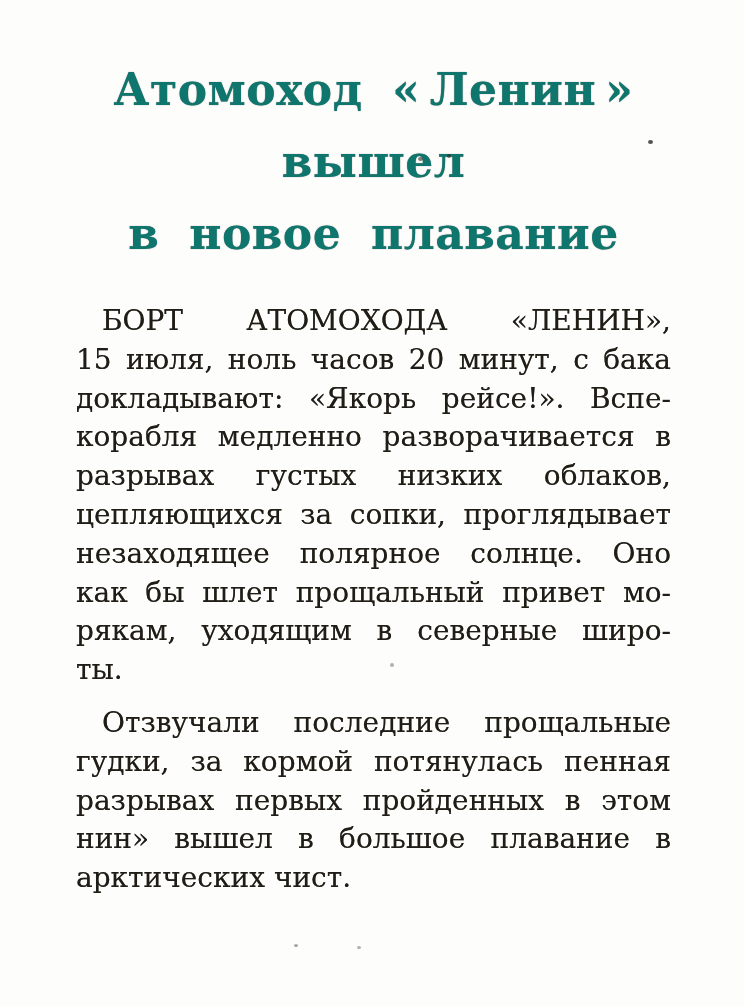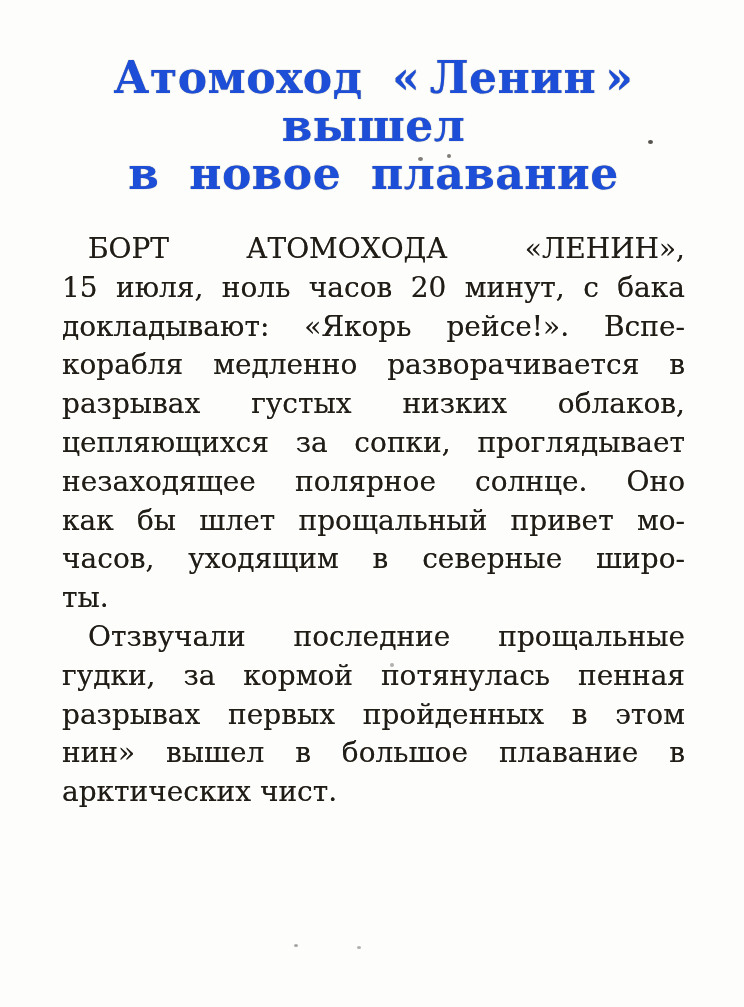--- a/index.html
+++ b/index.html
@@ -17,33 +17,33 @@
     font-family: "DejaVu Serif", "Liberation Serif", serif;
     padding: 54px 59px 0 62px;
     overflow: hidden;
   }
   
   .headline {
     margin: 0 0 32px 0;
     text-align: center;
     font-size: 44px;
     font-weight: bold;
-    line-height: 48px;
+    line-height: 72px;
     letter-spacing: 0.5px;
     word-spacing: 14px;
-    color: #1d4ed8;
+    color: #0f766e;
     text-shadow: 0 0 1px rgba(20, 16, 10, 0.55);
   }
   
   .article-body {
     font-size: 28px;
     line-height: 38.8px;
     text-shadow: 0 0 0.6px rgba(25, 20, 14, 0.6);
   }
-  .para { margin: 0; }
+  .para { margin: 14px; }
   .line {
     display: block;
     text-align: justify;
     text-align-last: justify;
   }
   .line.indent { text-indent: 26px; }
   .line.last { text-align-last: left; }
   
   .speck {
     position: absolute;
@@ -71,21 +71,21 @@
 
     <p class="para">
       <span class="line indent">БОРТ АТОМОХОДА «ЛЕНИН»,</span>
       <span class="line">15 июля, ноль часов 20 минут, с бака</span>
       <span class="line">докладывают: «Якорь рейсе!». Вспе-</span>
       <span class="line">корабля медленно разворачивается в</span>
       <span class="line">разрывах густых низких облаков,</span>
       <span class="line">цепляющихся за сопки, проглядывает</span>
       <span class="line">незаходящее полярное солнце. Оно</span>
       <span class="line">как бы шлет прощальный привет мо-</span>
-      <span class="line">часов, уходящим в северные широ-</span>
+      <span class="line">рякам, уходящим в северные широ-</span>
       <span class="line last">ты.</span>
     </p>
 
     <p class="para">
       <span class="line indent">Отзвучали последние прощальные</span>
       <span class="line">гудки, за кормой потянулась пенная</span>
       <span class="line">разрывах первых пройденных в этом</span>
       <span class="line">нин» вышел в большое плавание в</span>
       <span class="line last">арктических чист.</span>
     </p>

